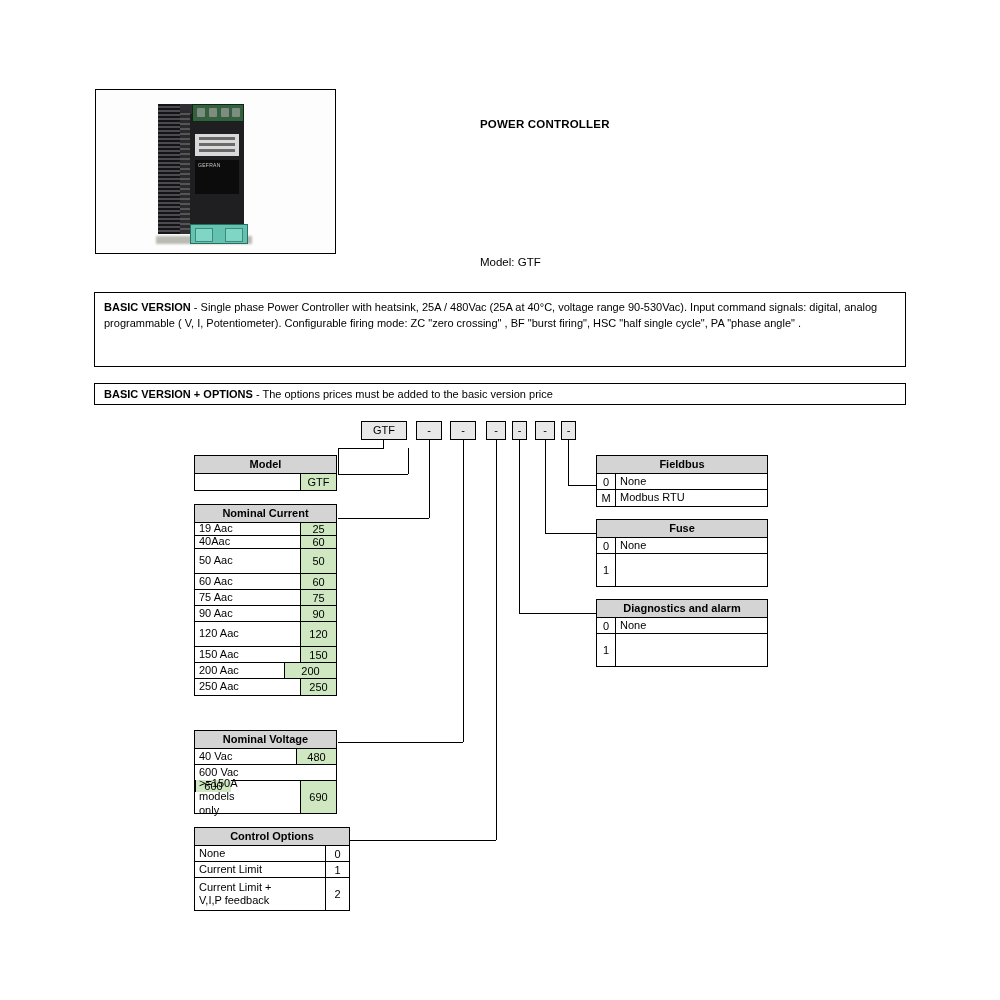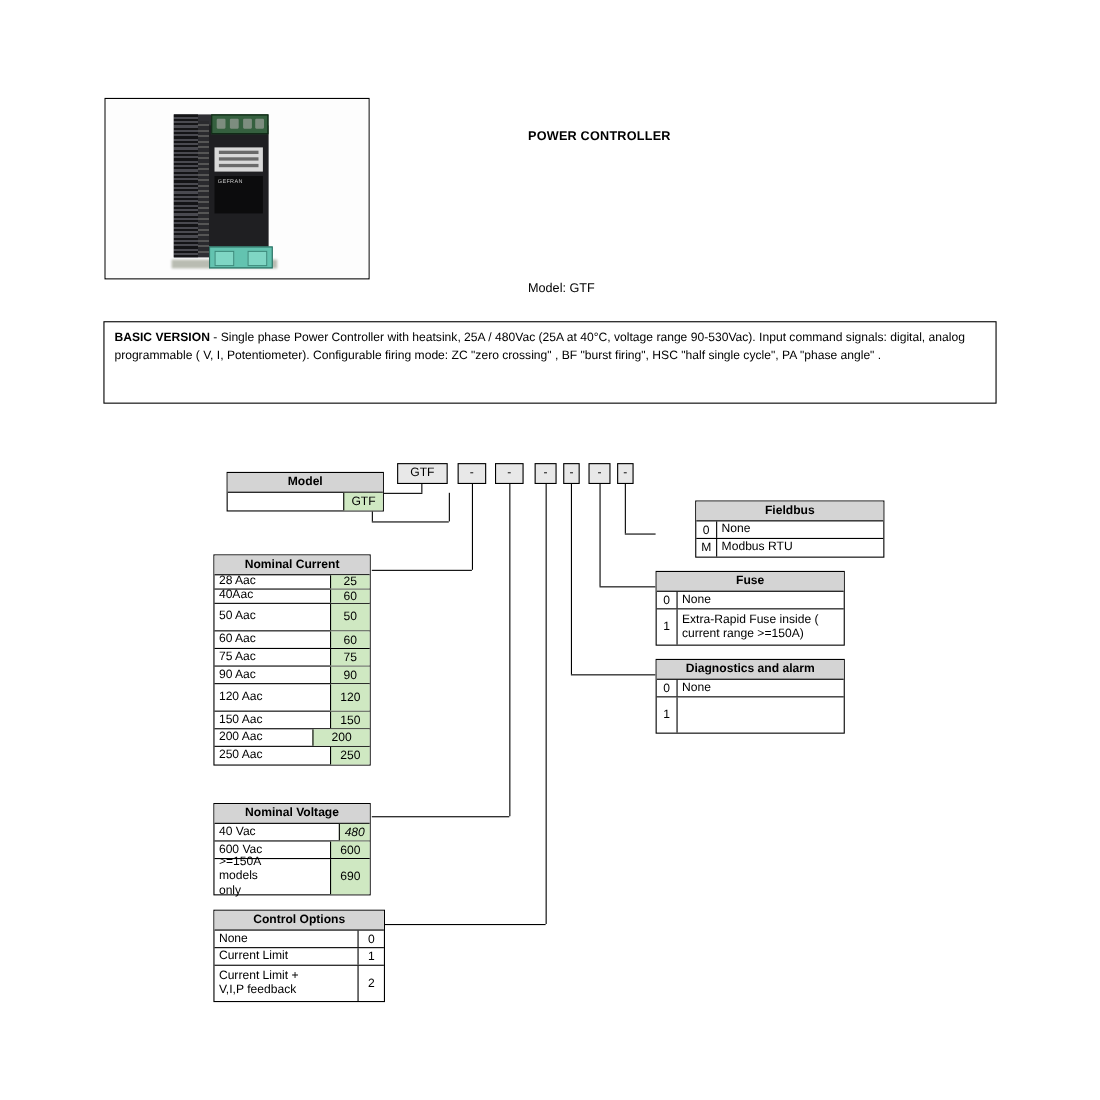--- a/index.html
+++ b/index.html
@@ -113,20 +113,23 @@
     </div>
   </div>
 
   <div class="title">POWER CONTROLLER</div>
   <div class="model-line">Model: GTF</div>
 
   <div class="basic-box">
     <b>BASIC VERSION</b><span> - Single phase Power Controller with heatsink, 25A / 480Vac (25A at 40°C, voltage range 90-530Vac). Input command signals: digital, analog programmable ( V, I, Potentiometer). Configurable firing mode:  ZC "zero crossing" , BF "burst firing", HSC "half single cycle", PA "phase angle" .</span>
   </div>
 
+  <div class="options-box">
+    <b>BASIC VERSION + OPTIONS</b><span> - The options prices must be added to the basic version price</span>
+  </div>
 
   <div class="code-cell" style="left:361px;top:421px;width:46px;">GTF</div>
   <div class="code-cell" style="left:416px;top:421px;width:26px;">-</div>
   <div class="code-cell" style="left:450px;top:421px;width:26px;">-</div>
   <div class="code-cell" style="left:486px;top:421px;width:20px;">-</div>
   <div class="code-cell" style="left:512px;top:421px;width:15px;">-</div>
   <div class="code-cell" style="left:535px;top:421px;width:20px;">-</div>
   <div class="code-cell" style="left:561px;top:421px;width:15px;">-</div>
 
   <div class="ln-v" style="left:383px;top:440px;height:8px;"></div>
@@ -146,32 +149,32 @@
 
   <div class="ln-v" style="left:519px;top:440px;height:173px;"></div>
   <div class="ln-h" style="left:519px;top:613px;width:77px;"></div>
 
   <div class="ln-v" style="left:545px;top:440px;height:93px;"></div>
   <div class="ln-h" style="left:545px;top:533px;width:51px;"></div>
 
   <div class="ln-v" style="left:568px;top:440px;height:45px;"></div>
   <div class="ln-h" style="left:568px;top:485px;width:28px;"></div>
 
-  <div class="tbl" style="left:194px;top:429px;width:143px;margin-left:12px;">
+  <div class="tbl" style="left:194px;top:455px;width:143px;">
     <div class="hdr">Model</div>
     <div class="row" style="height:16px;">
       <div class="c1"></div>
       <div class="c2 green" style="width:36px;">GTF</div>
     </div>
   </div>
 
   <div class="tbl" style="left:194px;top:504px;width:143px;">
     <div class="hdr">Nominal Current</div>
     <div class="row" style="height:13px;">
-      <div class="c1">28 Aac</div>
+      <div class="c1">19 Aac</div>
       <div class="c2 green" style="width:36px;">25</div>
     </div>
     <div class="row" style="height:13px;">
       <div class="c1">40Aac</div>
       <div class="c2 green" style="width:36px;">60</div>
     </div>
     <div class="row" style="height:25px;">
       <div class="c1">50 Aac</div>
       <div class="c2 green" style="width:36px;">50</div>
     </div>
@@ -202,23 +205,23 @@
     <div class="row" style="height:16px;">
       <div class="c1">250 Aac</div>
       <div class="c2 green" style="width:36px;">250</div>
     </div>
   </div>
 
   <div class="tbl" style="left:194px;top:730px;width:143px;">
     <div class="hdr">Nominal Voltage</div>
     <div class="row" style="height:16px;">
       <div class="c1">40 Vac</div>
-      <div class="c2 green" style="width:28px;font-style:italic;">480</div>
-    </div>
-    <div class="row" style="height:16px;">
+      <div class="c2 green" style="width:40px;">480</div>
+    </div>
+    <div class="row" style="height:16px;flex-direction:column;">
       <div class="c1">600 Vac</div>
       <div class="c2 green" style="width:36px;">600</div>
     </div>
     <div class="row" style="height:32px;gap:24px;">
       <div class="c1">&gt;=150A models only</div>
       <div class="c2 green" style="width:36px;margin-left:32px;">690</div>
     </div>
   </div>
 
   <div class="tbl" style="left:194px;top:827px;width:156px;">
@@ -230,41 +233,40 @@
     <div class="row" style="height:16px;">
       <div class="c1">Current Limit</div>
       <div class="c2" style="width:24px;">1</div>
     </div>
     <div class="row" style="height:32px;gap:36px;">
       <div class="c1">Current Limit + V,I,P feedback</div>
       <div class="c2" style="width:24px;">2</div>
     </div>
   </div>
 
-  <div class="tbl" style="left:596px;top:455px;width:172px;margin-left:36px;">
+  <div class="tbl" style="left:596px;top:455px;width:172px;">
     <div class="hdr">Fieldbus</div>
     <div class="row" style="height:16px;">
       <div class="k1" style="width:19px;">0</div>
       <div class="k2">None</div>
     </div>
     <div class="row" style="height:16px;">
       <div class="k1" style="width:19px;">M</div>
       <div class="k2">Modbus RTU</div>
     </div>
   </div>
 
   <div class="tbl" style="left:596px;top:519px;width:172px;">
     <div class="hdr">Fuse</div>
     <div class="row" style="height:16px;">
       <div class="k1" style="width:19px;">0</div>
       <div class="k2">None</div>
     </div>
     <div class="row" style="height:32px;">
       <div class="k1" style="width:19px;">1</div>
-      <div class="k2">Extra-Rapid Fuse inside ( current range &gt;=150A)</div>
     </div>
   </div>
 
   <div class="tbl" style="left:596px;top:599px;width:172px;">
     <div class="hdr">Diagnostics and alarm</div>
     <div class="row" style="height:16px;">
       <div class="k1" style="width:19px;">0</div>
       <div class="k2">None</div>
     </div>
     <div class="row" style="height:32px;">

